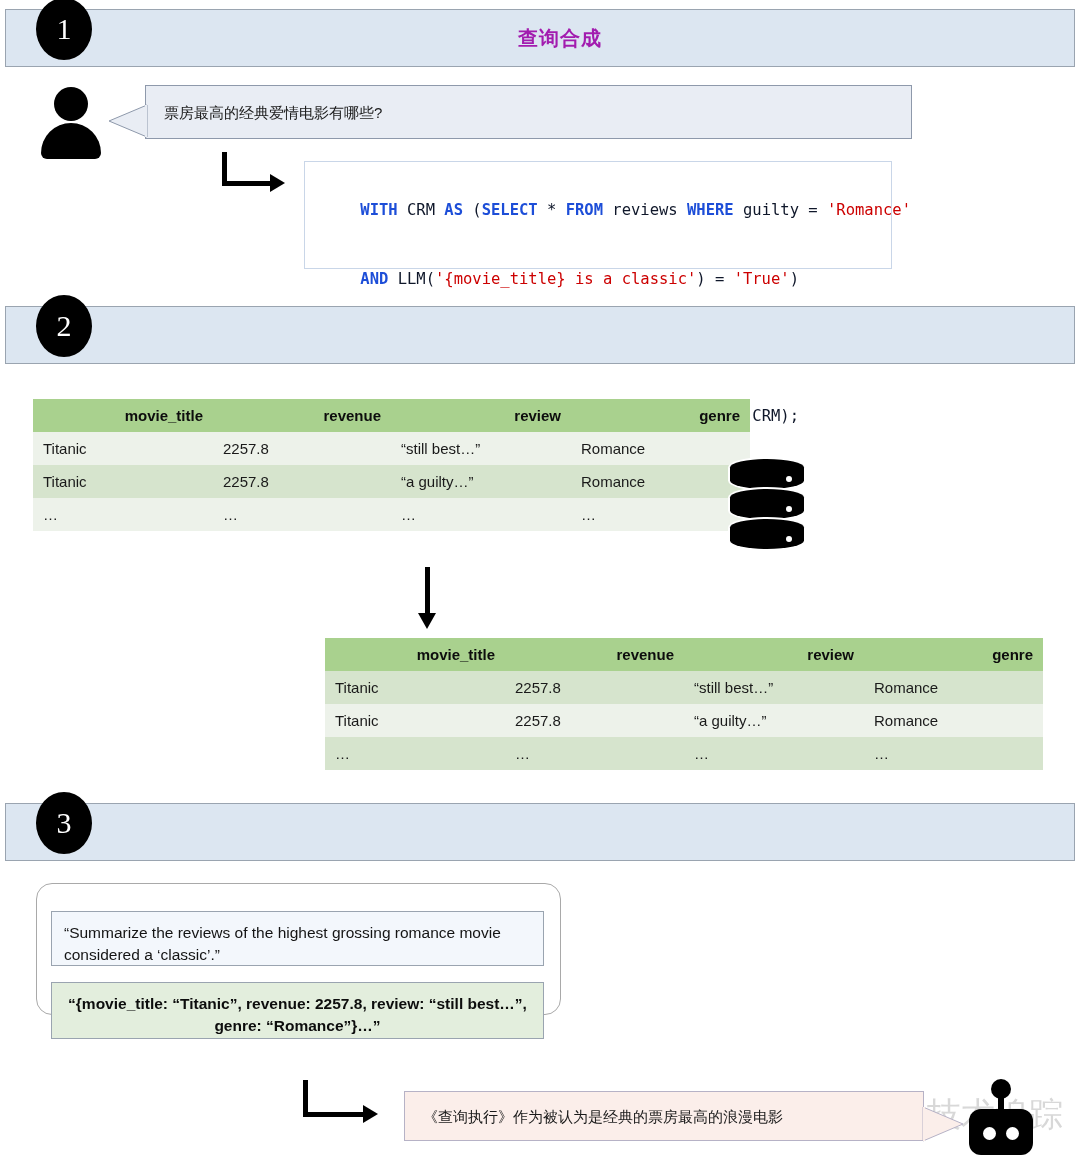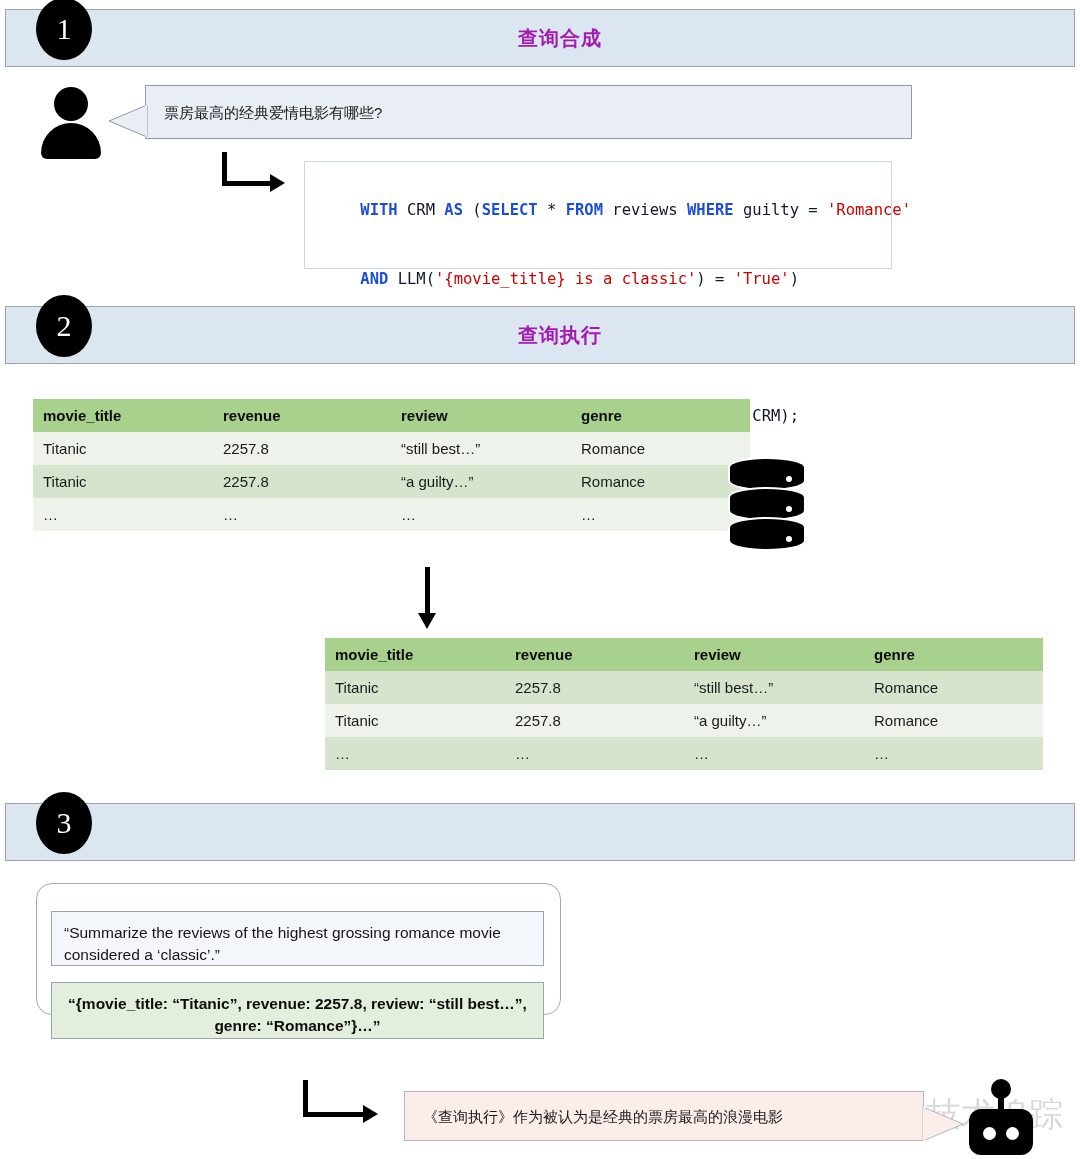--- a/index.html
+++ b/index.html
@@ -117,21 +117,21 @@
   .tbl {
     position: absolute;
     border-collapse: collapse;
     table-layout: fixed;
   }
   .tbl th {
     background: #a9d18e;
     font-size: 15px;
     font-weight: bold;
     color: #0d0d0d;
-    text-align: left;
+    text-align: right;
     padding: 8px 10px;
     border: none;
   }
   .tbl td {
     font-size: 15px;
     color: #1a1a1a;
     text-align: left;
     padding: 8px 10px;
     border: none;
   }
@@ -308,21 +308,20 @@
   <div class="code">
     <span class="kw">SELECT</span><span class="pl"> * </span><span class="kw">FROM</span><span class="pl"> CRM</span>
   </div>
   <div class="code">
     <span class="kw">WHERE</span><span class="pl"> revenue = (</span><span class="kw">SELECT</span><span class="pl"> </span><span class="kw">MAX</span><span class="pl">(revenue) </span><span class="kw">FROM</span><span class="pl"> CRM);</span>
   </div>
 </div>
 
 <div class="band" style="top:306px;">
   <div class="badge">2</div>
-  <div class="band-title">查询执行</div>
 </div>
 
 <table class="tbl" id="table-full" style="left:33px; top:399px; width:717px;">
   <colgroup>
     <col style="width:180px">
       <col style="width:178px">
       <col style="width:180px">
       <col style="width:179px">
   </colgroup>
   <thead>

